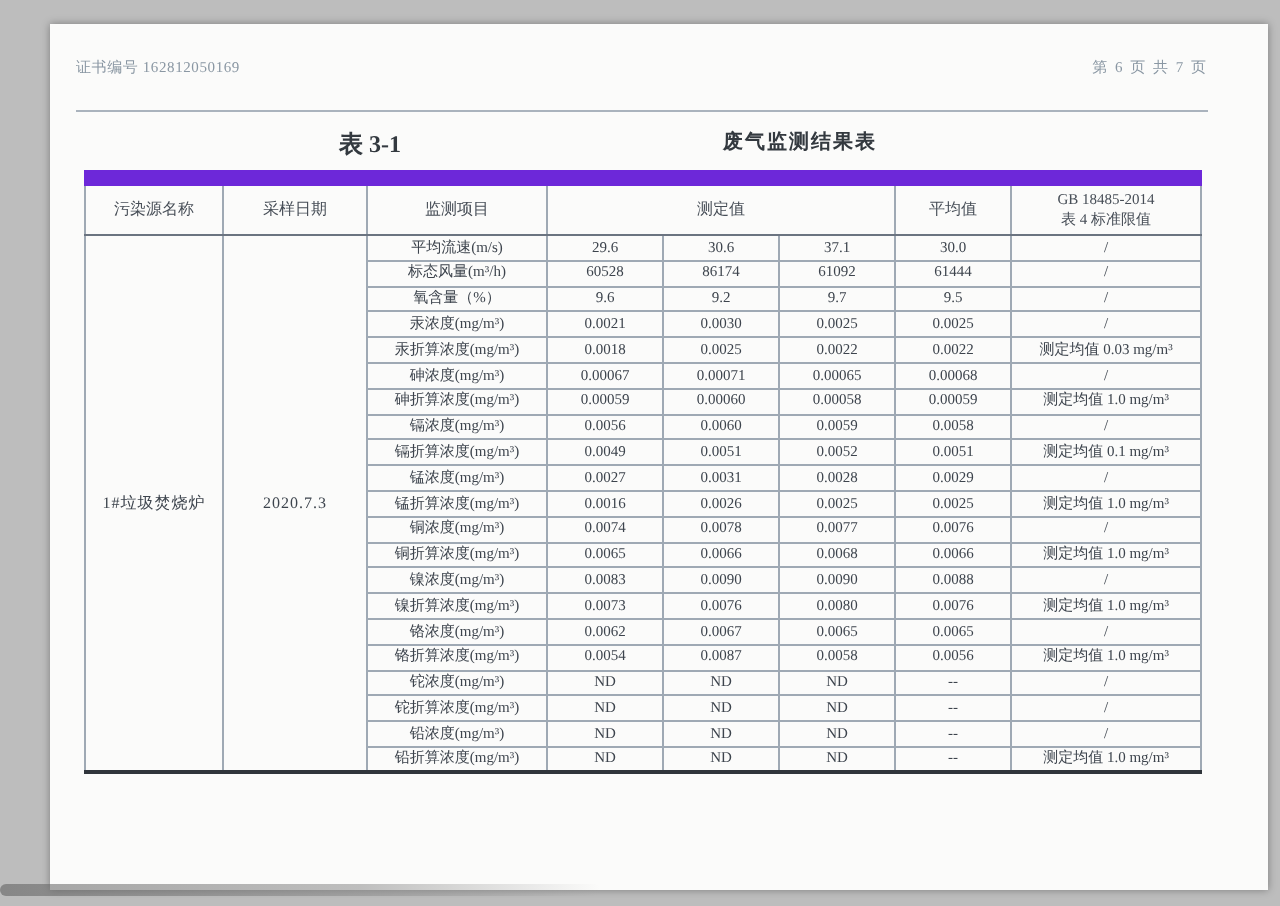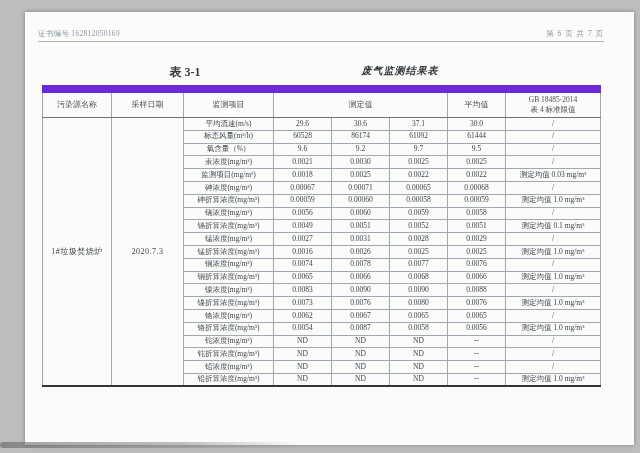--- a/index.html
+++ b/index.html
@@ -15,32 +15,32 @@
   }
   .page-shadow{
     position:absolute;left:0px;top:442px;width:300px;height:6px;
     background:linear-gradient(90deg,#5a5a5a 0%,#8c8c8c 60%,rgba(140,140,140,0) 100%);
     border-radius:3px;opacity:.55;
   }
   .doc-header{
     position:absolute;left:13px;top:9px;right:30px;height:18px;
     border-bottom:1px solid #aab3bd;
     display:flex;justify-content:space-between;align-items:flex-end;
-    padding-bottom:2px;
+    padding-bottom:16px;
   }
   .cert-no{font-size:7.5px;color:#8a97a3;letter-spacing:.3px;}
   .page-no{font-size:7.5px;color:#8a97a3;letter-spacing:1px;}
   .caption-row{position:absolute;left:0;top:52px;width:100%;height:16px;}
   .caption-num{
     position:absolute;left:110px;width:100px;text-align:center;
     font-size:12px;font-weight:bold;color:#33393f;
   }
   .caption-title{
     position:absolute;left:270px;width:210px;text-align:center;
-    font-size:10px;font-weight:bold;color:#33393f;letter-spacing:1px;font-style:italic;
+    font-size:10px;font-weight:bold;color:#33393f;letter-spacing:1px;
   }
   .results-table-wrap{position:absolute;left:17px;top:73px;width:558px;}
   table.results{
     border-collapse:collapse;table-layout:fixed;width:558px;
     font-size:7.5px;color:#3d444d;
   }
   table.results td,table.results th{
     border:1px solid #9fa9b4;
     text-align:center;vertical-align:middle;
     padding:0 1px;line-height:1.15;
@@ -122,21 +122,21 @@
           </tr>
           <tr>
             <td>汞浓度(mg/m³)</td>
             <td>0.0021</td>
             <td>0.0030</td>
             <td>0.0025</td>
             <td>0.0025</td>
             <td>/</td>
           </tr>
           <tr>
-            <td>监测项目(mg/m³)</td>
+            <td>汞折算浓度(mg/m³)</td>
             <td>0.0018</td>
             <td>0.0025</td>
             <td>0.0022</td>
             <td>0.0022</td>
             <td>测定均值 0.03 mg/m³</td>
           </tr>
           <tr>
             <td>砷浓度(mg/m³)</td>
             <td>0.00067</td>
             <td>0.00071</td>

